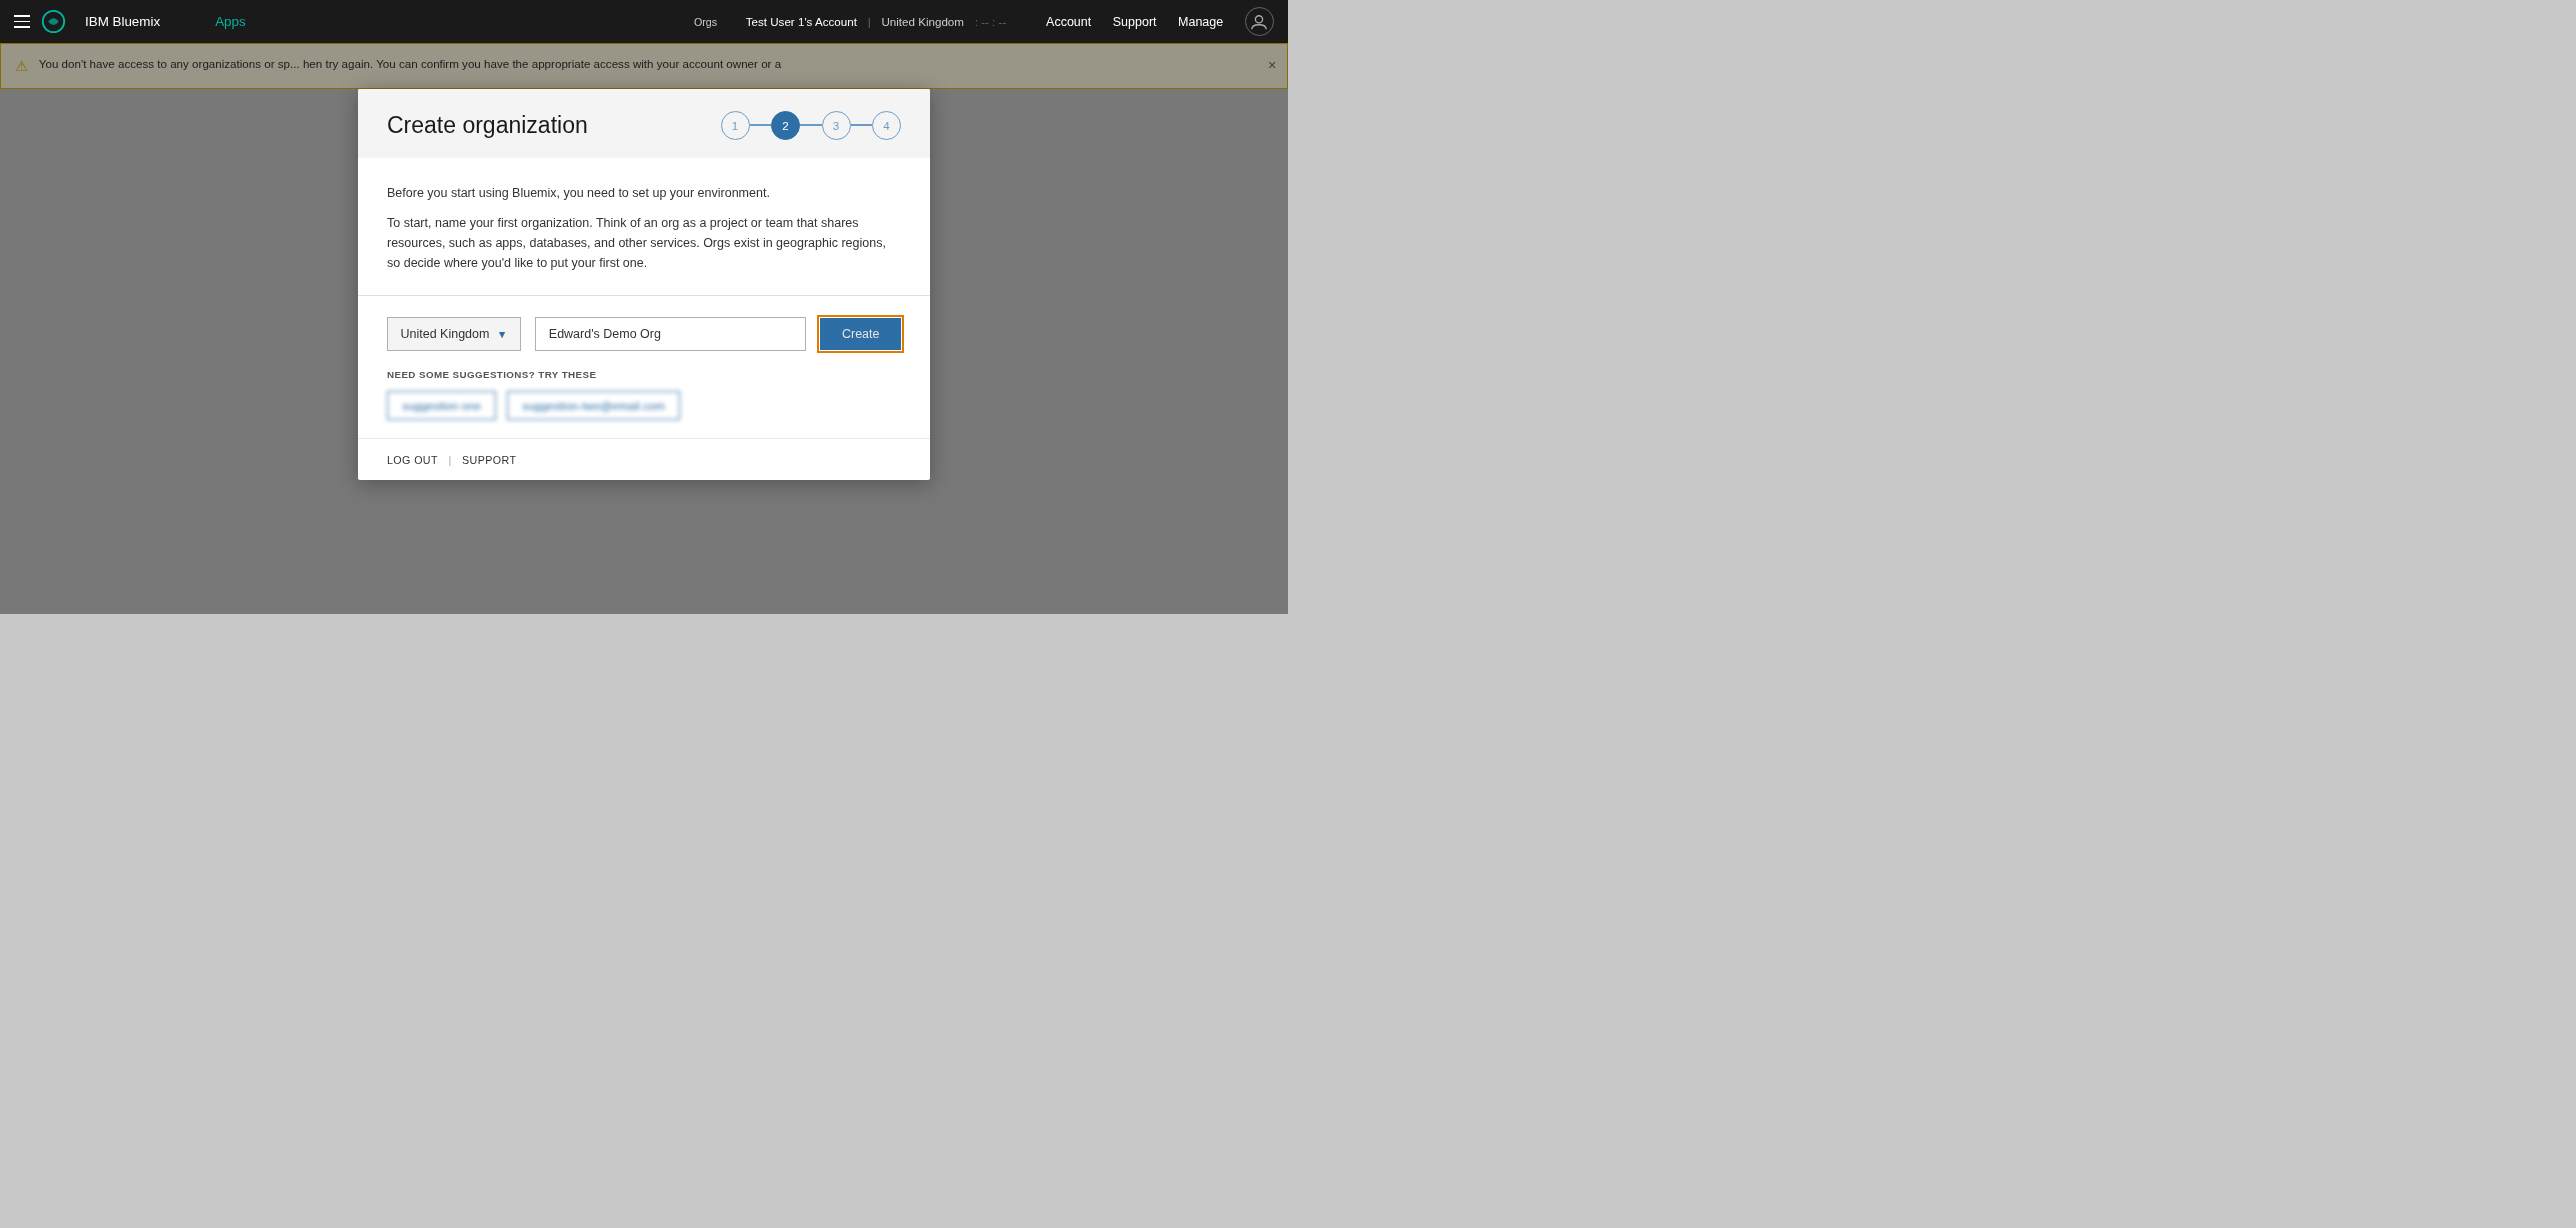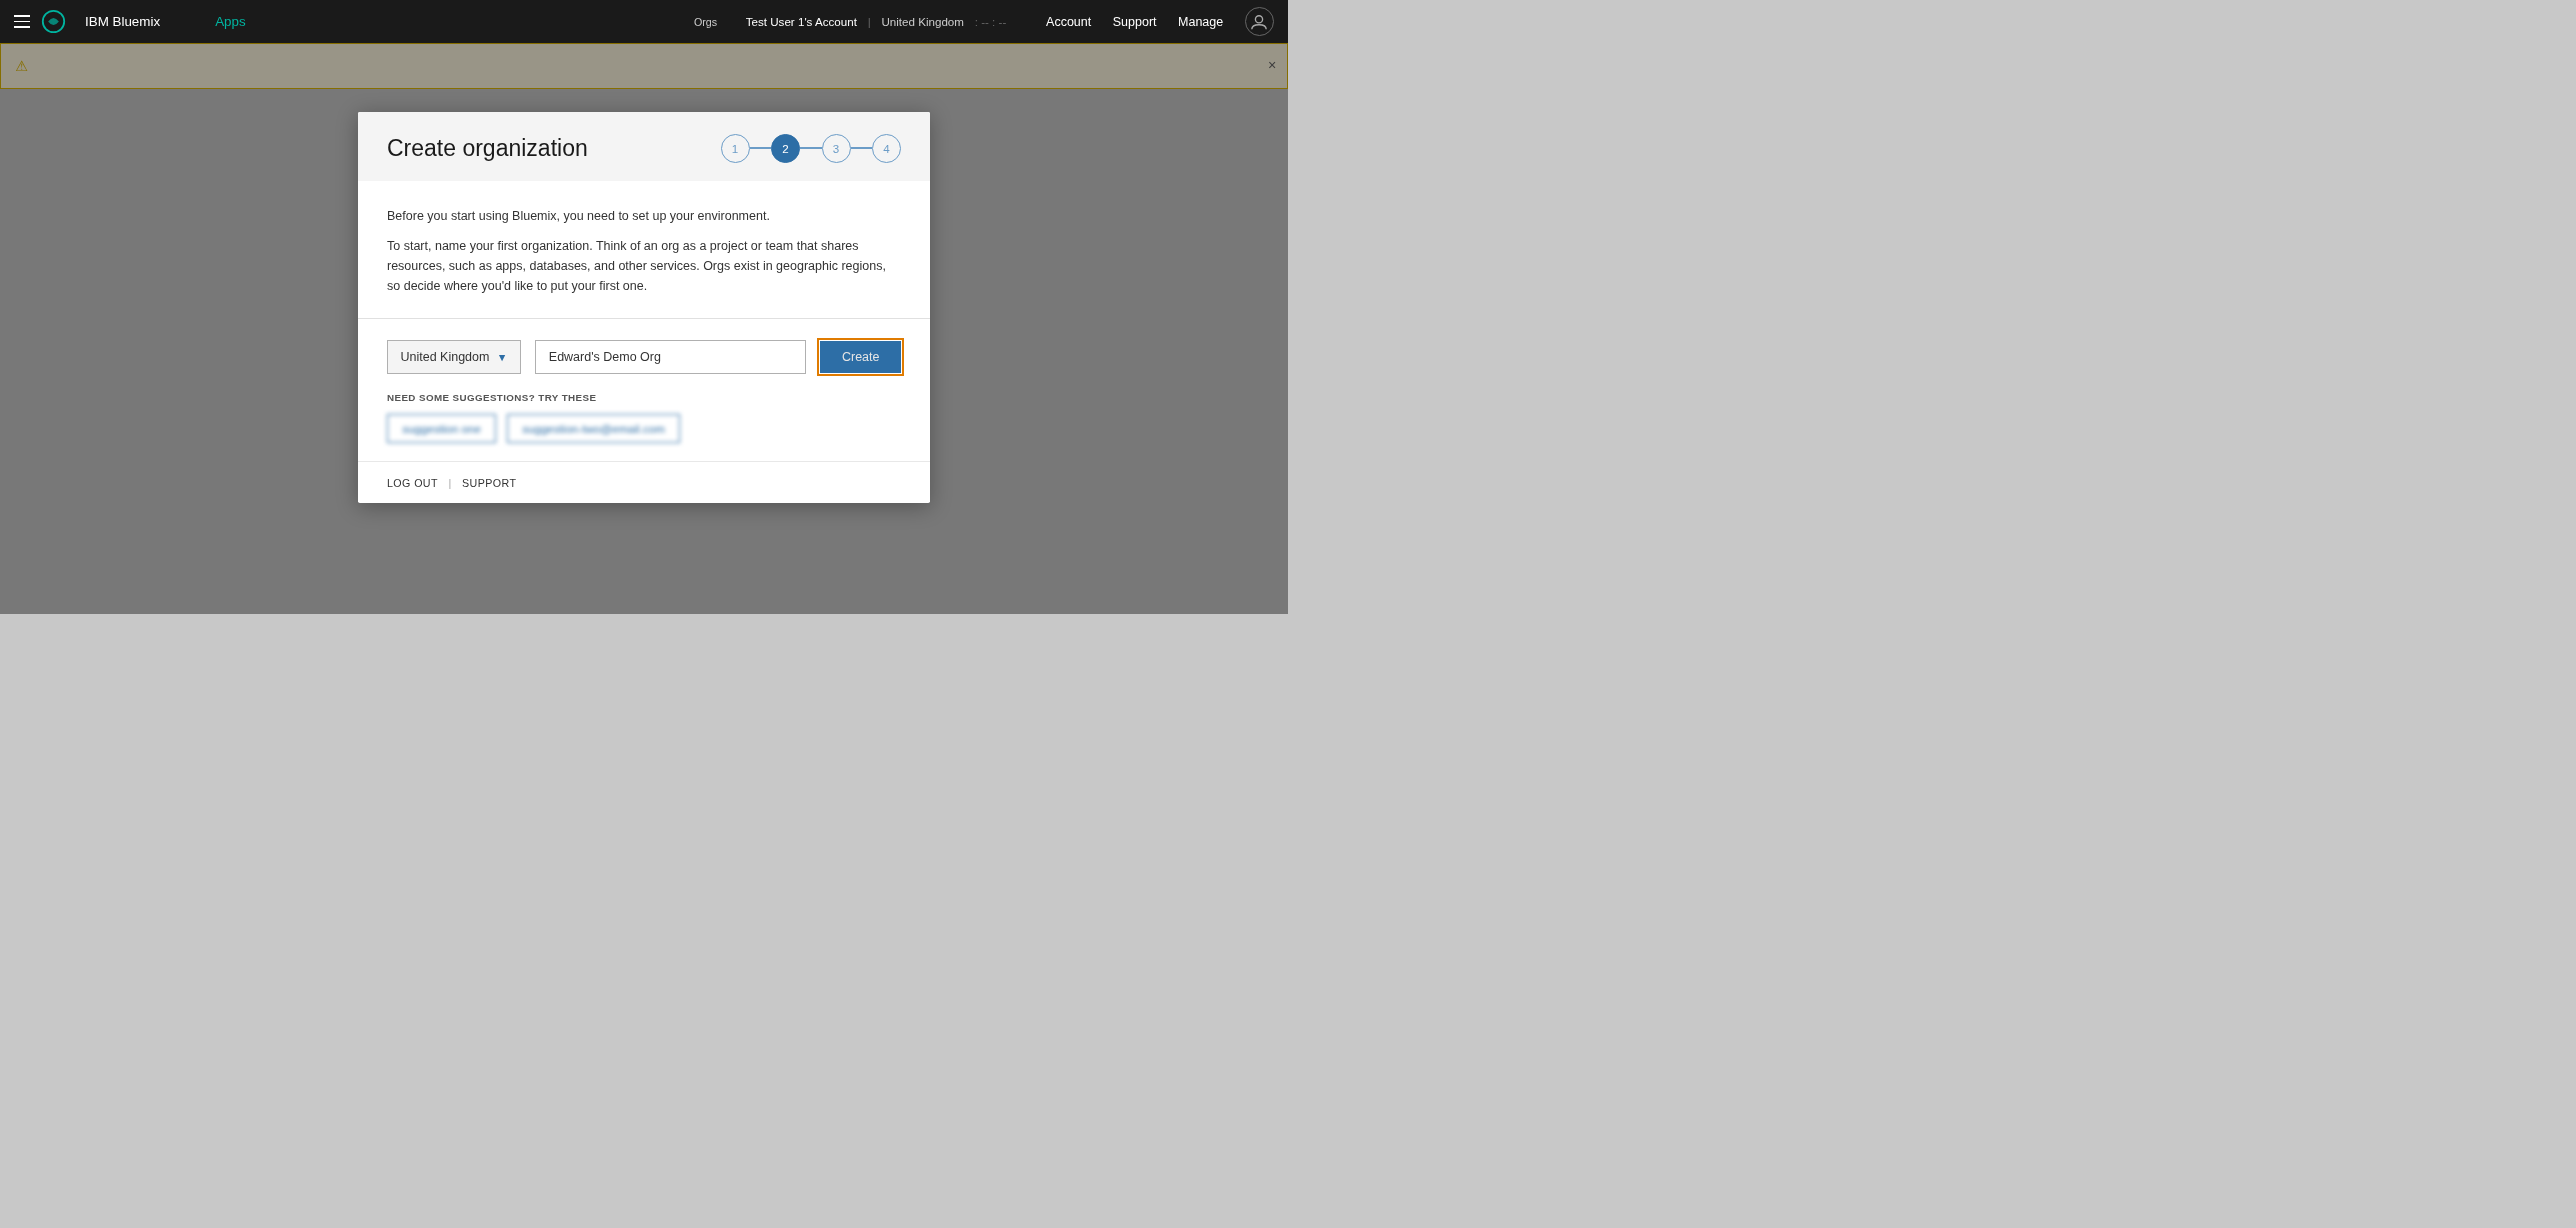--- a/index.html
+++ b/index.html
@@ -153,21 +153,21 @@
     .overlay {
       position: absolute;
       top: 0;
       left: 0;
       right: 0;
       bottom: 0;
       background: rgba(0,0,0,0.4);
       display: flex;
       align-items: flex-start;
       justify-content: center;
-      padding-top: 69px;
+      padding-top: 46px;
       z-index: 100;
     }
 
     
     .modal {
       background: #fff;
       width: 572px;
       box-shadow: 0 3.6px 21.5px rgba(0,0,0,0.3);
       border-radius: 1.8px;
       overflow: hidden;
@@ -361,20 +361,23 @@
         <path d="M2 18 Q2 13 10 13 Q18 13 18 18" fill="none" stroke="#aaa" stroke-width="1.5"></path>
       </svg>
     </div>
   </div>
 </div>
 
 <div class="main-bg">
 
   <div class="warning-banner">
     <span class="warning-icon">⚠</span>
+    <span>
+      <span>You don't have access to any organizations or sp</span>... <span>hen try again. You can confirm you have the appropriate access with your account owner or a</span>
+    </span>
     <span class="warning-close">×</span>
   </div>
 
   <div class="overlay">
     <div class="modal">
 
       <div class="modal-header">
         <h1 class="modal-title">Create organization</h1>
         <div class="steps">
           <div class="step">

